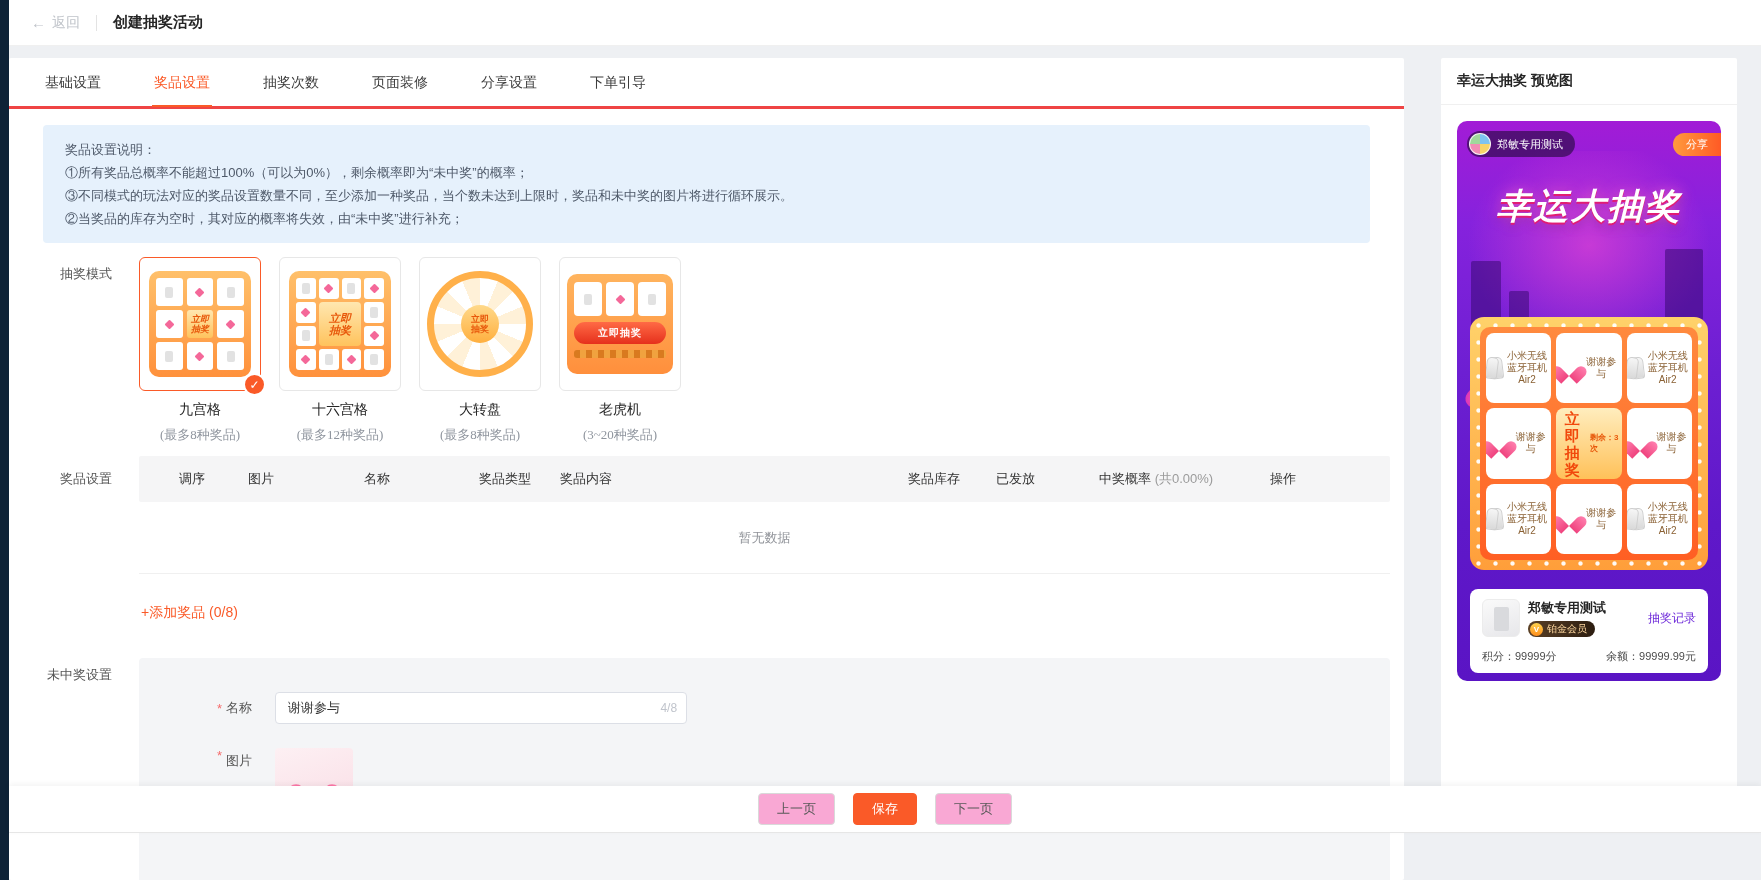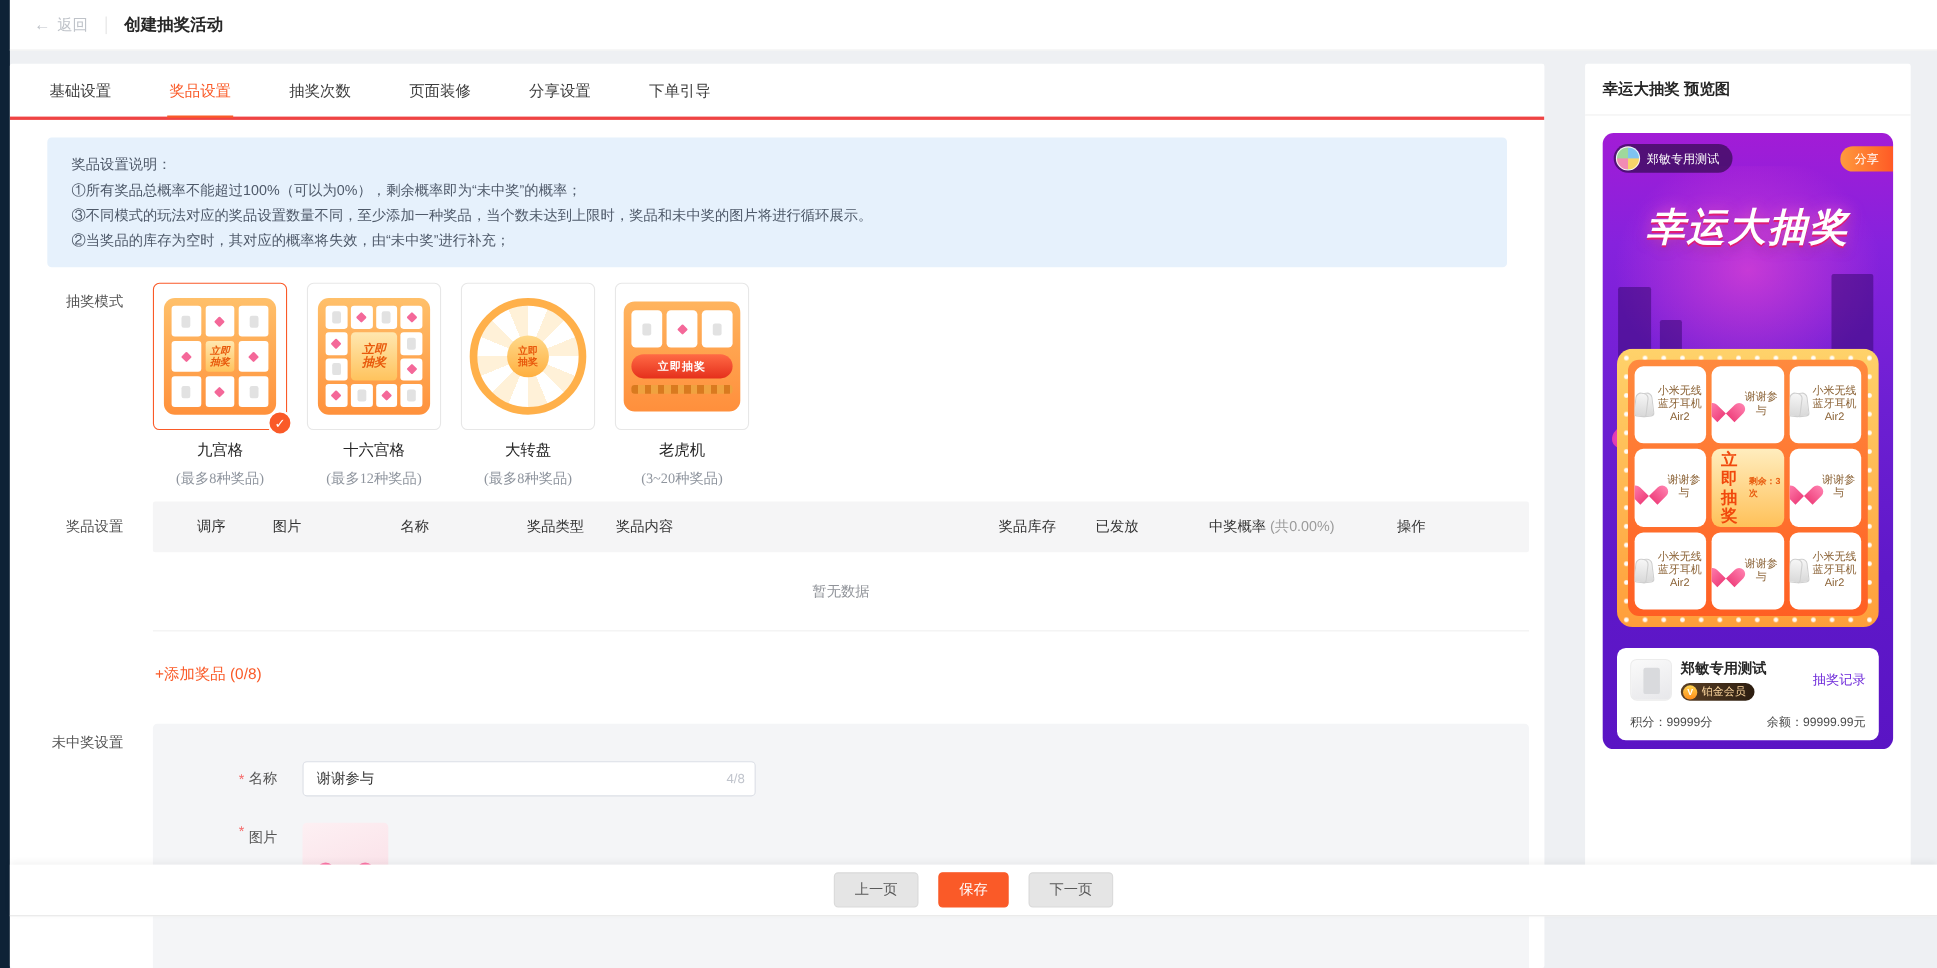--- a/index.html
+++ b/index.html
@@ -117,21 +117,21 @@
   .earbuds::before, .earbuds::after { content:""; position:absolute; top:2px; width:10px; height:20px;
                border-radius:5px 5px 3px 3px; background:linear-gradient(#f6f6f6,#d9d9d9);
                border:1px solid #cfcfcf; }
   .earbuds::before { left:3px; transform:rotate(-7deg); }
   .earbuds::after  { right:3px; transform:rotate(7deg); }
 
   
   .footer { position:absolute; left:9px; top:786px; width:1752px; height:47px; background:#fff; z-index:10;
             box-shadow:0 -2px 6px rgba(0,0,0,.05); border-bottom:1px solid #e6e6e6;
             display:flex; align-items:center; justify-content:center; gap:18px; }
-  .btn { height:32px; padding:0 18px; border-radius:4px; border:1px solid #d9d9d9; background:#e5e5e5;
+  .btn { height:32px; padding:0 18px; border-radius:4px; border:1px solid #d9d9d9; background:#f9a8d4;
          color:#595959; font-size:13px; cursor:pointer; font-family:inherit; }
   .btn.primary { background:#fa5a28; border-color:#fa5a28; color:#fff; }
 
   
   .preview-card { position:absolute; left:1441px; top:58px; width:296px; height:742px;
                   background:#fff; border-radius:2px; }
   .pv-header { height:47px; display:flex; align-items:center; padding:0 16px; font-size:14px;
                font-weight:700; color:#262626; border-bottom:1px solid #f0f0f0; }
   .phone { position:relative; margin:16px; width:264px; height:560px; border-radius:10px; overflow:hidden;
            background:linear-gradient(180deg,#a21cd6 0%,#8622dd 18%,#6d1fd2 45%,#5f18c9 72%,#5a14c4 100%); }

